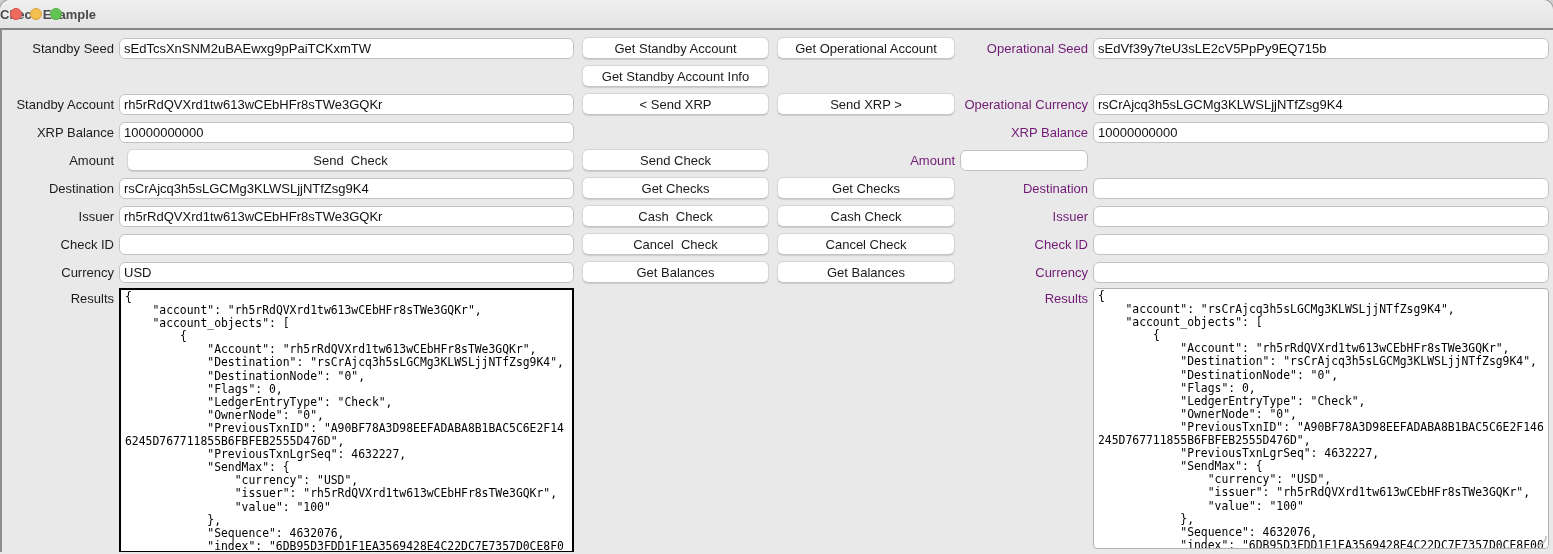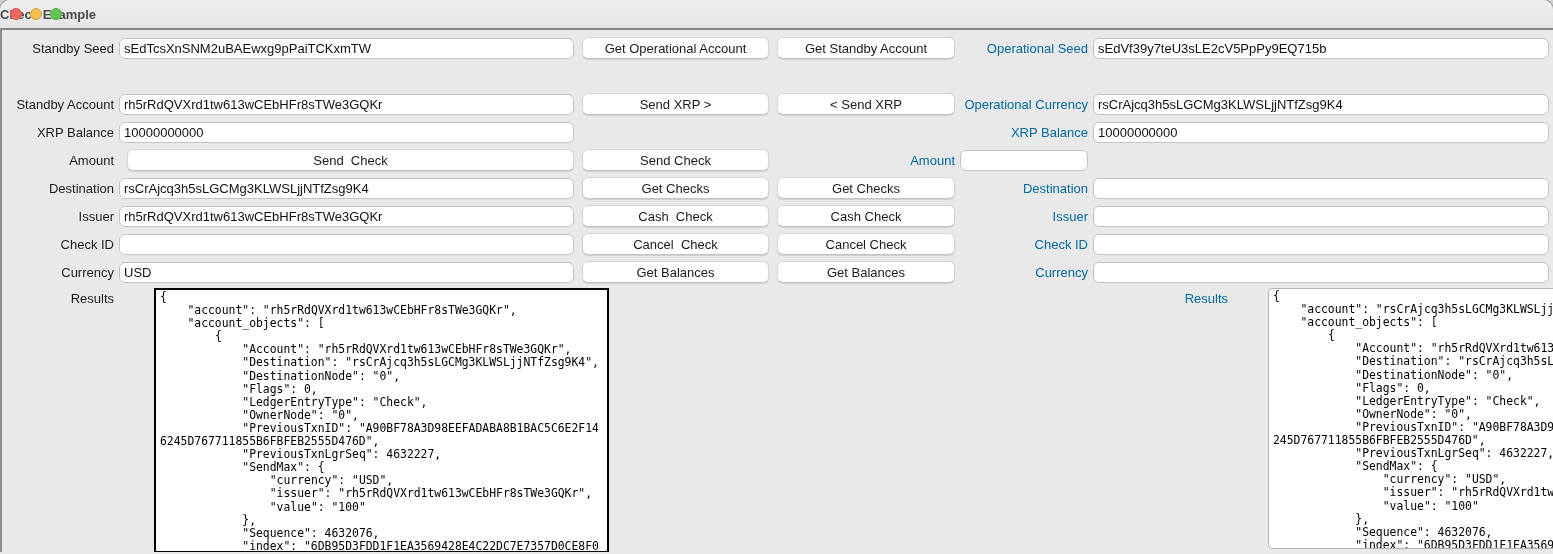--- a/index.html
+++ b/index.html
@@ -12,23 +12,23 @@
   .light{width:12px;height:12px;border-radius:50%;box-sizing:border-box;}
   .light.red{background:#ee6a5f;border:1px solid #d65348;}
   .light.yellow{background:#f5bf4f;border:1px solid #d6a243;}
   .light.green{background:#61c554;border:1px solid #58a942;}
   .title{font-size:13px;font-weight:bold;color:#4a4a4a;}
   
   .content{height:524px;background:#e9e9e9;border-top:2px solid #868686;border-left:2px solid #8e8e8e;
            box-sizing:border-box;padding:4px 0 0 2px;overflow:hidden;}
   .grid{display:grid;grid-template-columns:111px 455px 195px 186px 133px 461px;
         align-items:center;height:28px;padding-left:4px;}
-  .grid.results-row{height:auto;align-items:start;margin-top:2px;gap:35px;}
+  .grid.results-row{height:auto;align-items:start;margin-top:2px;}
   .lbl{font-size:13px;color:#1d1d1f;text-align:right;padding-right:5px;white-space:nowrap;}
-  .lbl2{font-size:13px;color:#0369a1;text-align:right;white-space:nowrap;}
+  .lbl2{font-size:13px;color:#701a75;text-align:right;white-space:nowrap;}
   .field{width:100%;height:21px;box-sizing:border-box;border:1px solid #c3c3c3;border-radius:6px;
          background:#ffffff;font-family:"Liberation Sans",sans-serif;font-size:13px;color:#111;
          padding:0 4px;outline:none;}
   .in2 .field{width:calc(100% - 5px);margin-left:5px;}
   .btn{display:block;width:calc(100% - 8px);margin-left:8px;height:22px;box-sizing:border-box;
        background:#ffffff;border:1px solid #d6d6d6;border-bottom-color:#c4c4c4;border-radius:6px;
        font-family:"Liberation Sans",sans-serif;font-size:13px;color:#1a1a1a;white-space:pre;
        box-shadow:0 1px 1px rgba(0,0,0,0.12);cursor:default;}
   .results{margin:0;background:#ffffff;font-family:"DejaVu Sans Mono",monospace;
            font-size:11.4px;line-height:13.1px;color:#000;white-space:pre-wrap;word-break:break-all;
@@ -51,44 +51,47 @@
     </div>
     <div class="title">Check Example</div>
   </div>
 
   <div class="content">
 
     <div class="grid">
       <div class="lbl">Standby Seed</div>
       <div><input class="field" value="sEdTcsXnSNM2uBAEwxg9pPaiTCKxmTW" style=""></div>
       <div>
+          <button class="btn">Get Standby Account</button>
+        </div>
+      <div>
           <button class="btn">Get Operational Account</button>
-        </div>
-      <div>
-          <button class="btn">Get Standby Account</button>
         </div>
       <div class="lbl2">Operational Seed</div>
       <div class="in2"><input class="field" value="sEdVf39y7teU3sLE2cV5PpPy9EQ715b" style=""></div>
     </div>
 
     <div class="grid">
       <div></div>
         <div></div>
+      <div>
+          <button class="btn">Get Standby Account Info</button>
+        </div>
       <div></div>
         <div></div>
     </div>
 
     <div class="grid">
       <div class="lbl">Standby Account</div>
       <div><input class="field" value="rh5rRdQVXrd1tw613wCEbHFr8sTWe3GQKr" style=""></div>
       <div>
+          <button class="btn">&lt; Send XRP</button>
+        </div>
+      <div>
           <button class="btn">Send XRP &gt;</button>
-        </div>
-      <div>
-          <button class="btn">&lt; Send XRP</button>
         </div>
       <div class="lbl2">Operational Currency</div>
       <div class="in2"><input class="field" value="rsCrAjcq3h5sLGCMg3KLWSLjjNTfZsg9K4" style=""></div>
     </div>
 
     <div class="grid">
       <div class="lbl">XRP Balance</div>
       <div><input class="field" value="10000000000" style=""></div>
       <div></div>
         <div></div>

